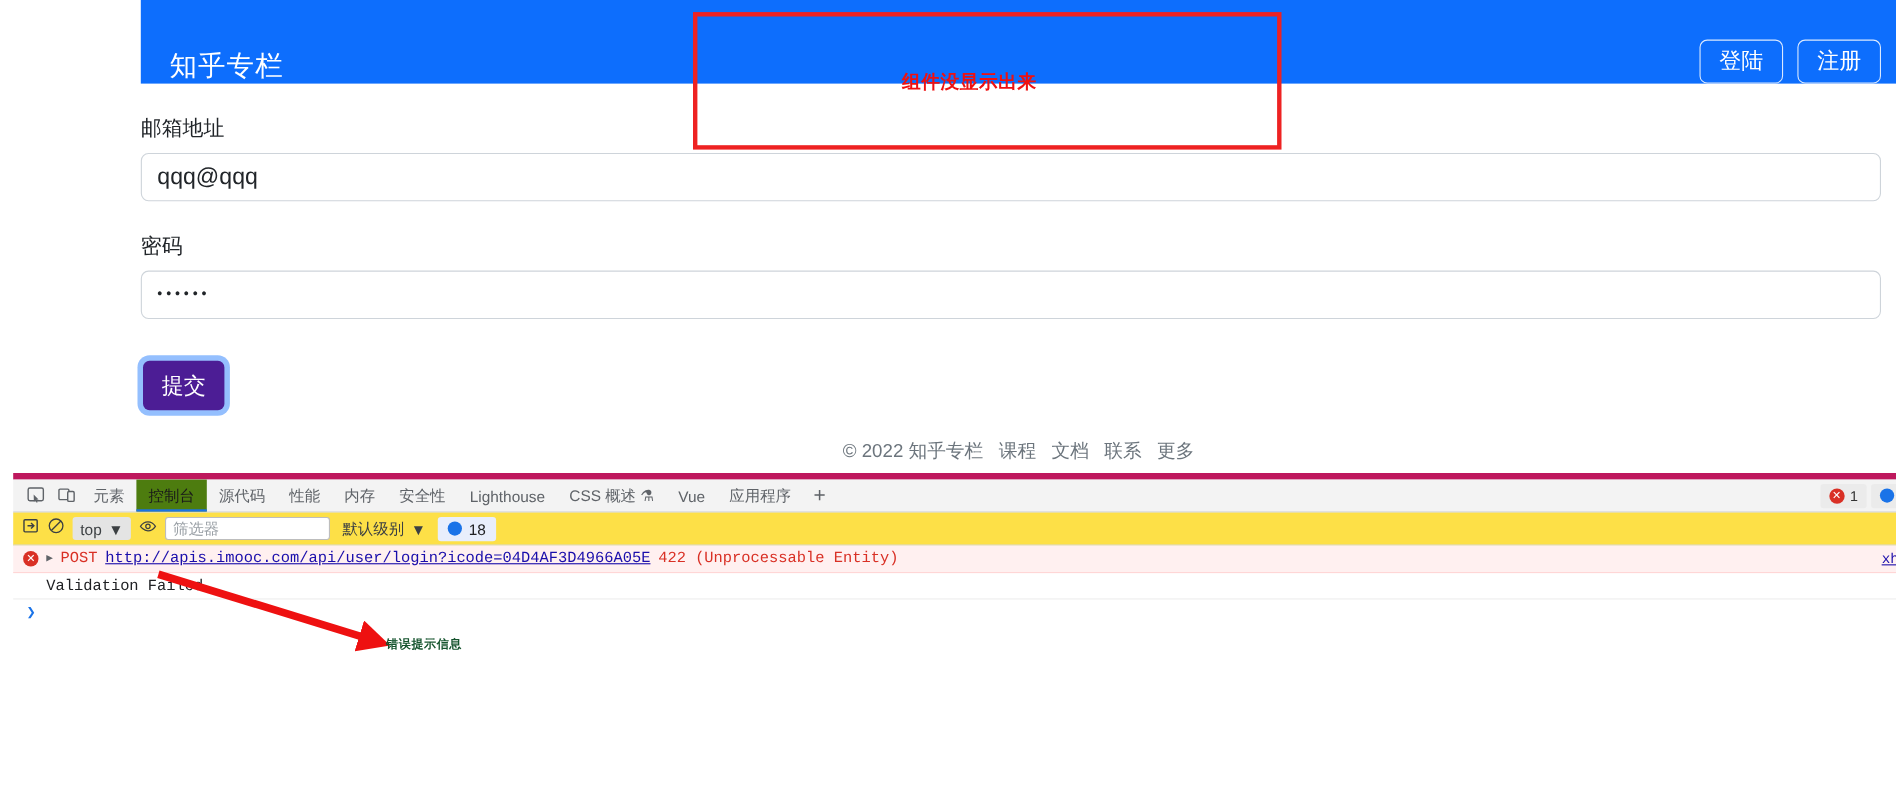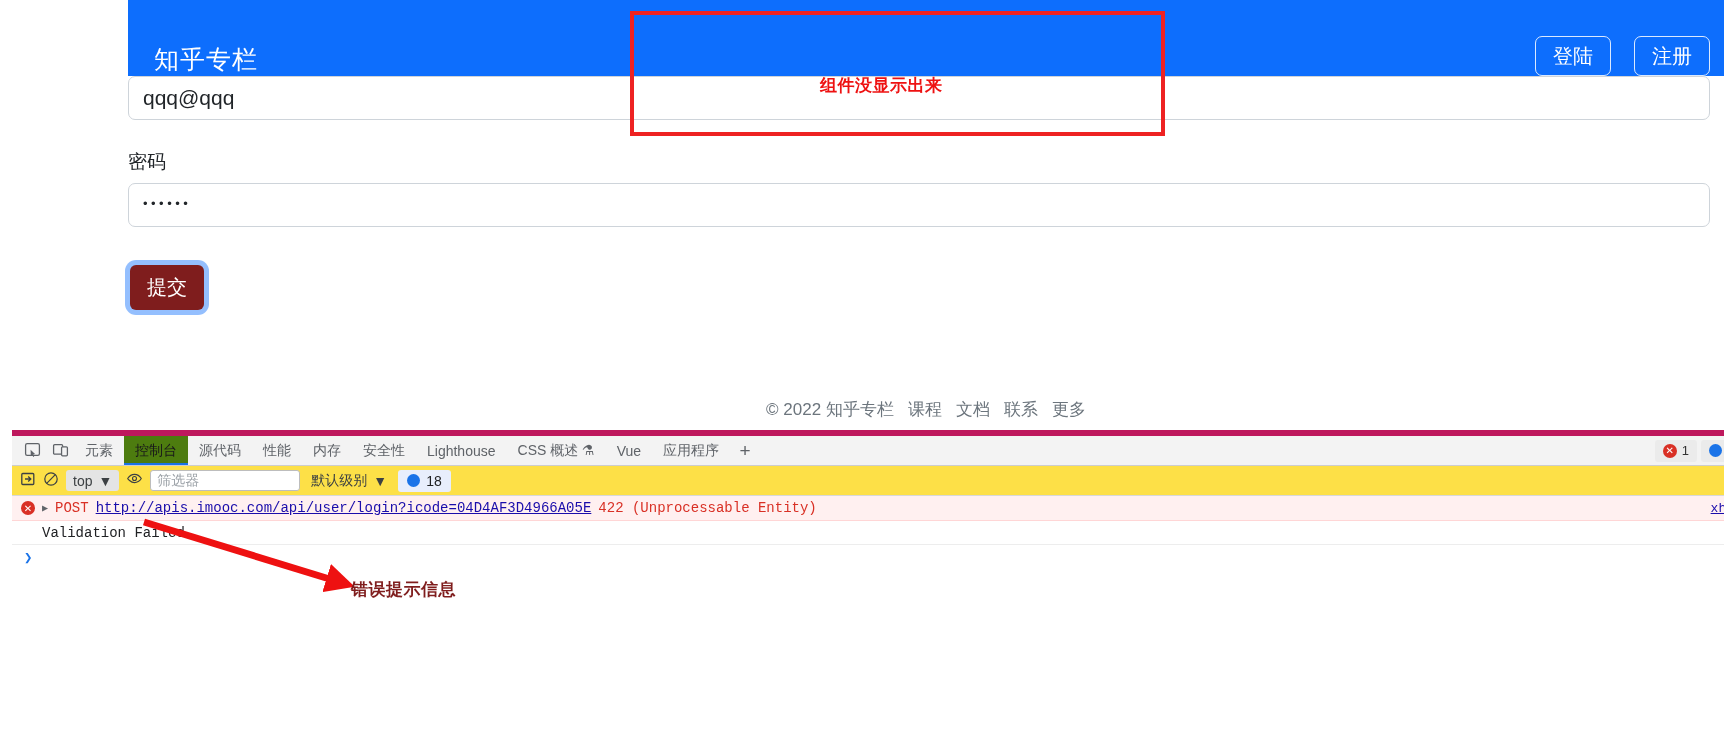--- a/index.html
+++ b/index.html
@@ -29,21 +29,21 @@
     align-items: flex-end;
     justify-content: space-between;
     padding: 0 14px 0 26px;
   }
   .brand {
     color: #ffffff;
     font-size: 25px;
     letter-spacing: 1px;
     white-space: nowrap;
   }
-  .nav-actions { display: flex; gap: 23px; align-items: center; }
+  .nav-actions { display: flex; gap: 13px; align-items: center; }
   .nav-btn {
     border: 1px solid rgba(255,255,255,0.85);
     border-radius: 7px;
     color: #ffffff;
     background: transparent;
     font-size: 20px;
     padding: 7px 17px;
     line-height: 1.2;
     white-space: nowrap;
     font-family: inherit;
@@ -82,21 +82,21 @@
   }
 
   .submit-wrap { margin-top: 38px; padding-left: 2px; }
   .submit-btn {
     display: inline-flex;
     align-items: center;
     justify-content: center;
     min-width: 71px;
     height: 45px;
     padding: 0 17px;
-    background: #7f1d1d;
+    background: #4c1d95;
     color: #ffffff;
     font-size: 20px;
     border: none;
     border-radius: 6px;
     box-shadow: 0 0 0 5px rgba(49,132,253,0.52);
     font-family: inherit;
   }
 
   .footer {
     position: absolute;
@@ -112,32 +112,32 @@
   
   .anno-box {
     position: absolute;
     left: 630px; top: 11px;
     width: 535px; height: 125px;
     border: 4px solid #ee2222;
     pointer-events: none;
   }
   .anno-text-top {
     position: absolute;
-    left: 820px; top: 74px;
+    left: 820px; top: 63px;
     color: #ee1111;
     font-size: 17px;
     font-weight: bold;
     letter-spacing: 0.5px;
     white-space: nowrap;
   }
   .anno-text-bottom {
     position: absolute;
     left: 351px; top: 578px;
-    color: #7f1d1d;
-    font-size: 17px;
+    color: #14532d;
+    font-size: 11px;
     font-weight: bold;
     letter-spacing: 0.5px;
     white-space: nowrap;
   }
   .anno-arrow {
     position: absolute;
     left: 140px; top: 515px;
     width: 230px; height: 80px;
     pointer-events: none;
   }
@@ -305,20 +305,21 @@
 
     <div class="navbar">
       <div class="brand">知乎专栏</div>
       <div class="nav-actions">
         <button class="nav-btn">登陆</button>
         <button class="nav-btn">注册</button>
       </div>
     </div>
 
     <div class="form-area">
+      <div class="field-label">邮箱地址</div>
       <div class="field-input" placeholder="">qqq@qqq</div>
 
       <div class="field-label">密码</div>
       <div class="field-input">
         <span class="pw-dots">••••••</span>
       </div>
 
       <div class="submit-wrap">
         <button class="submit-btn">提交</button>
       </div>

